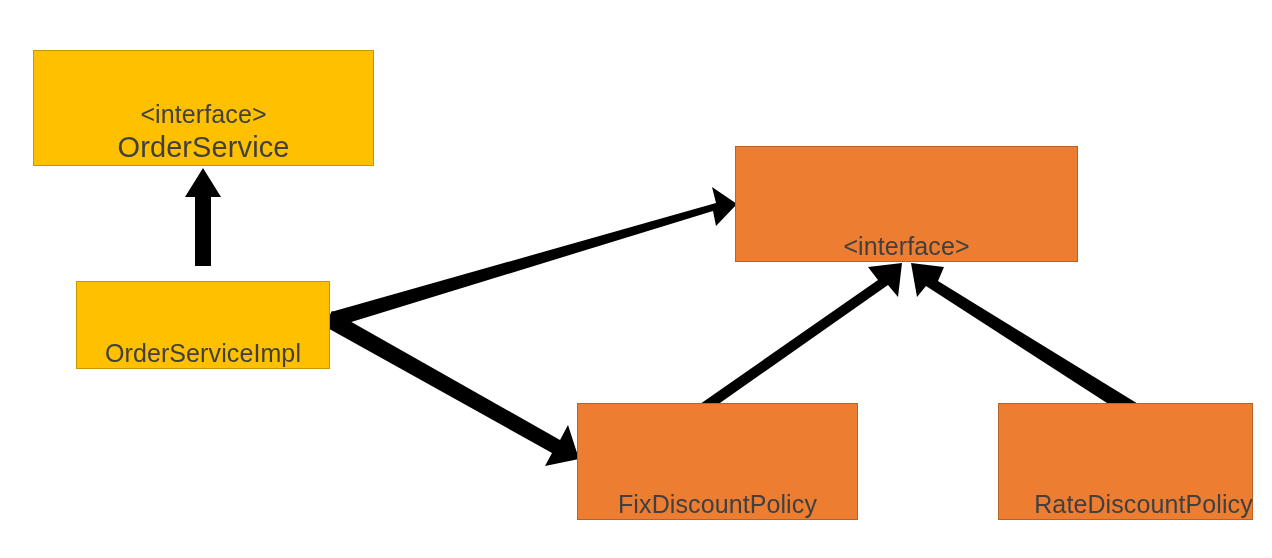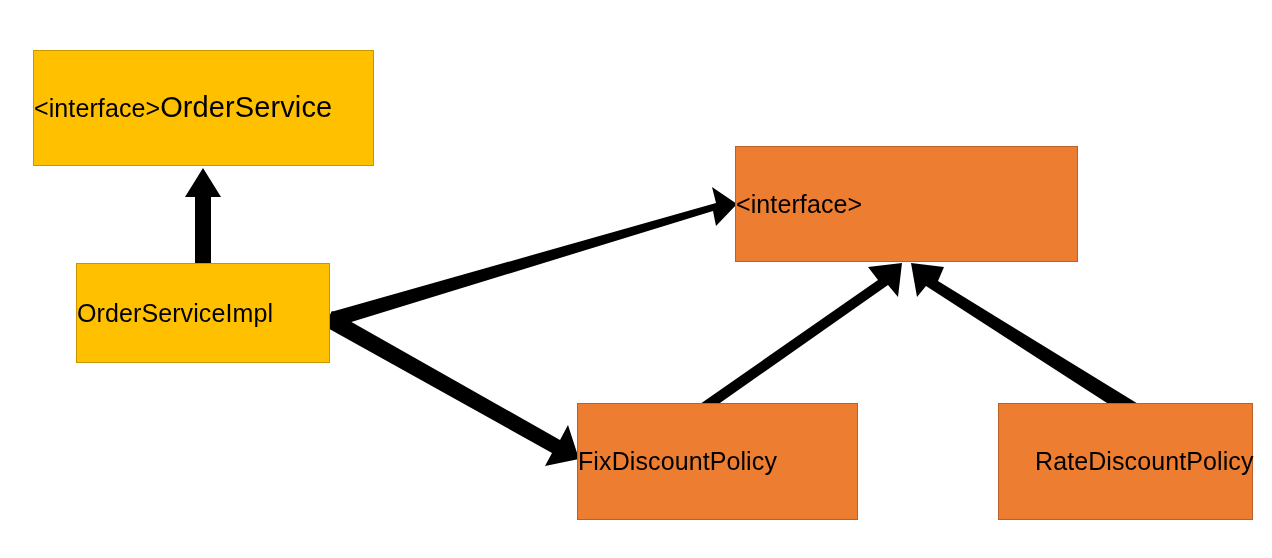--- a/index.html
+++ b/index.html
@@ -20,39 +20,39 @@
     left: 0;
     top: 0;
     width: 1272px;
     height: 558px;
     pointer-events: none;
   }
   .node {
     position: absolute;
     box-sizing: border-box;
     display: flex;
-    flex-direction: row;
+    flex-direction: column;
     align-items: center;
-    justify-content: flex-start;
+    justify-content: flex-end;
     text-align: center;
-    color: #000000;
+    color: #404040;
     line-height: 1.22;
     letter-spacing: 0.1px;
     font-weight: 300;
   }
   .node .line {
     display: block;
     white-space: nowrap;
   }
   .node-interface { border: 1px solid rgba(0,0,0,0.22); }
   .node-class { border: 1px solid rgba(0,0,0,0.22); }
 
   
   #node-order-service      { left: 33px;  top: 50px;  width: 341px; height: 116px; }
-  #node-order-service-impl { left: 76px;  top: 263px; width: 254px; height: 100px; }
+  #node-order-service-impl { left: 76px;  top: 281px; width: 254px; height: 88px; }
   #node-discount-policy    { left: 735px; top: 146px; width: 343px; height: 116px; }
   #node-fix-discount       { left: 577px; top: 403px; width: 281px; height: 117px; }
   #node-rate-discount      { left: 998px; top: 403px; width: 255px; height: 117px; padding-left: 36px; }
 
   .stereotype { font-size: 25px; }
   .typename   { font-size: 29px; }
   .single     { font-size: 25px; }
 </style>
 </head>
 <body>

